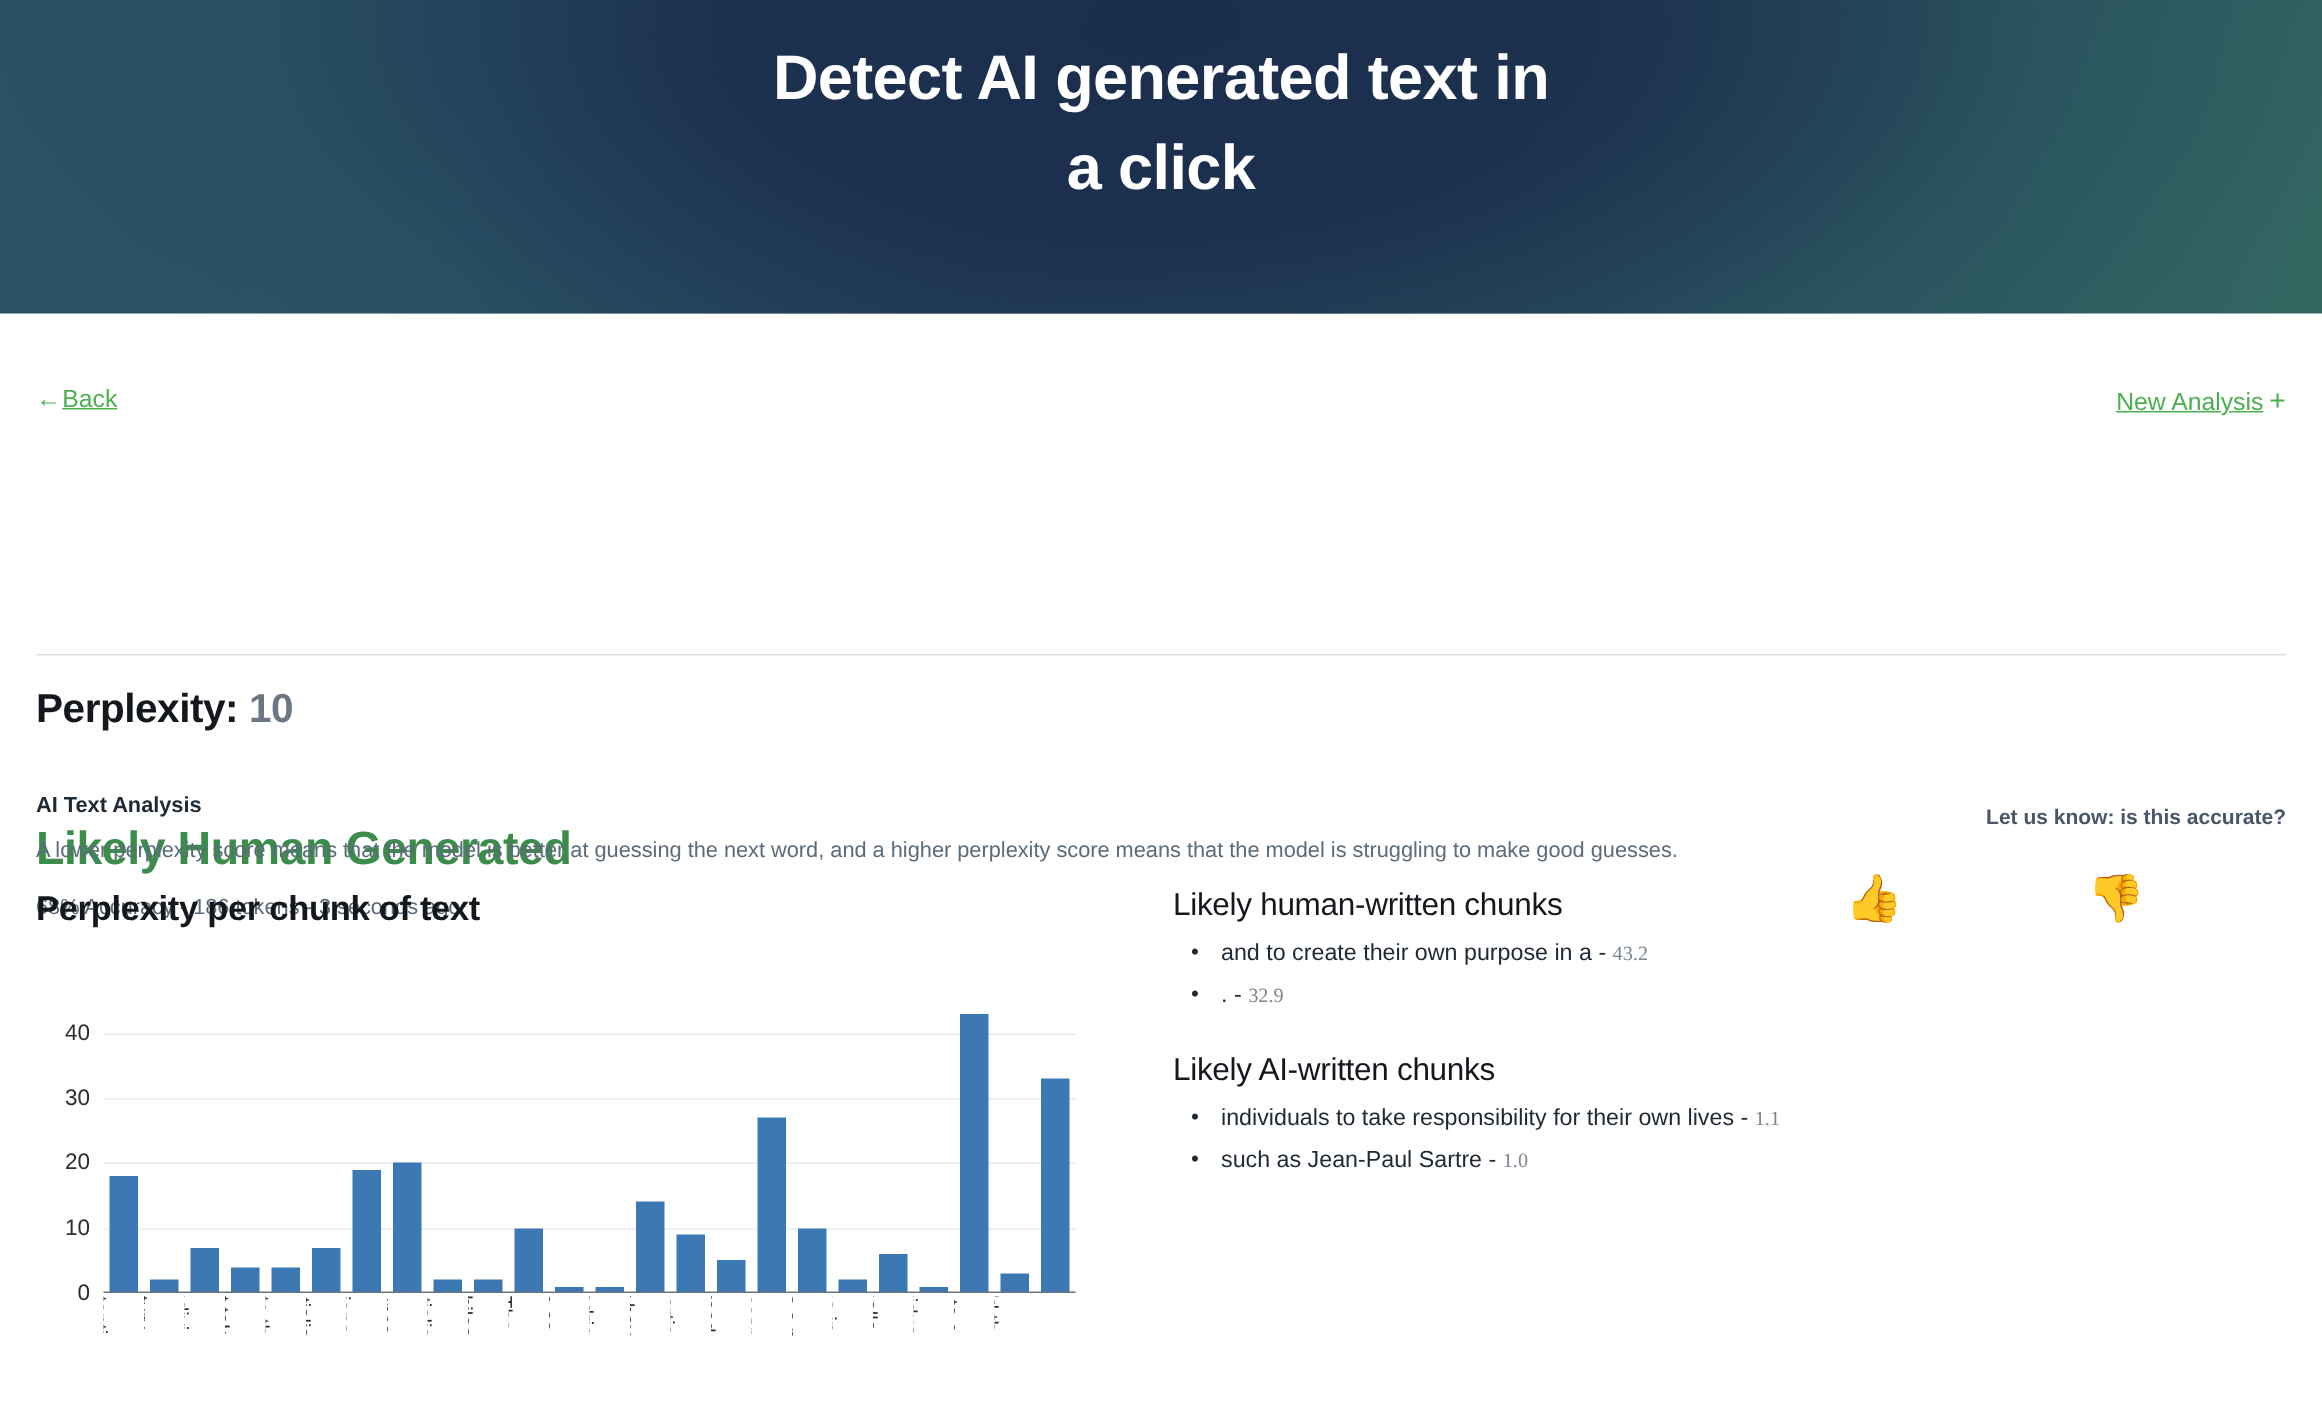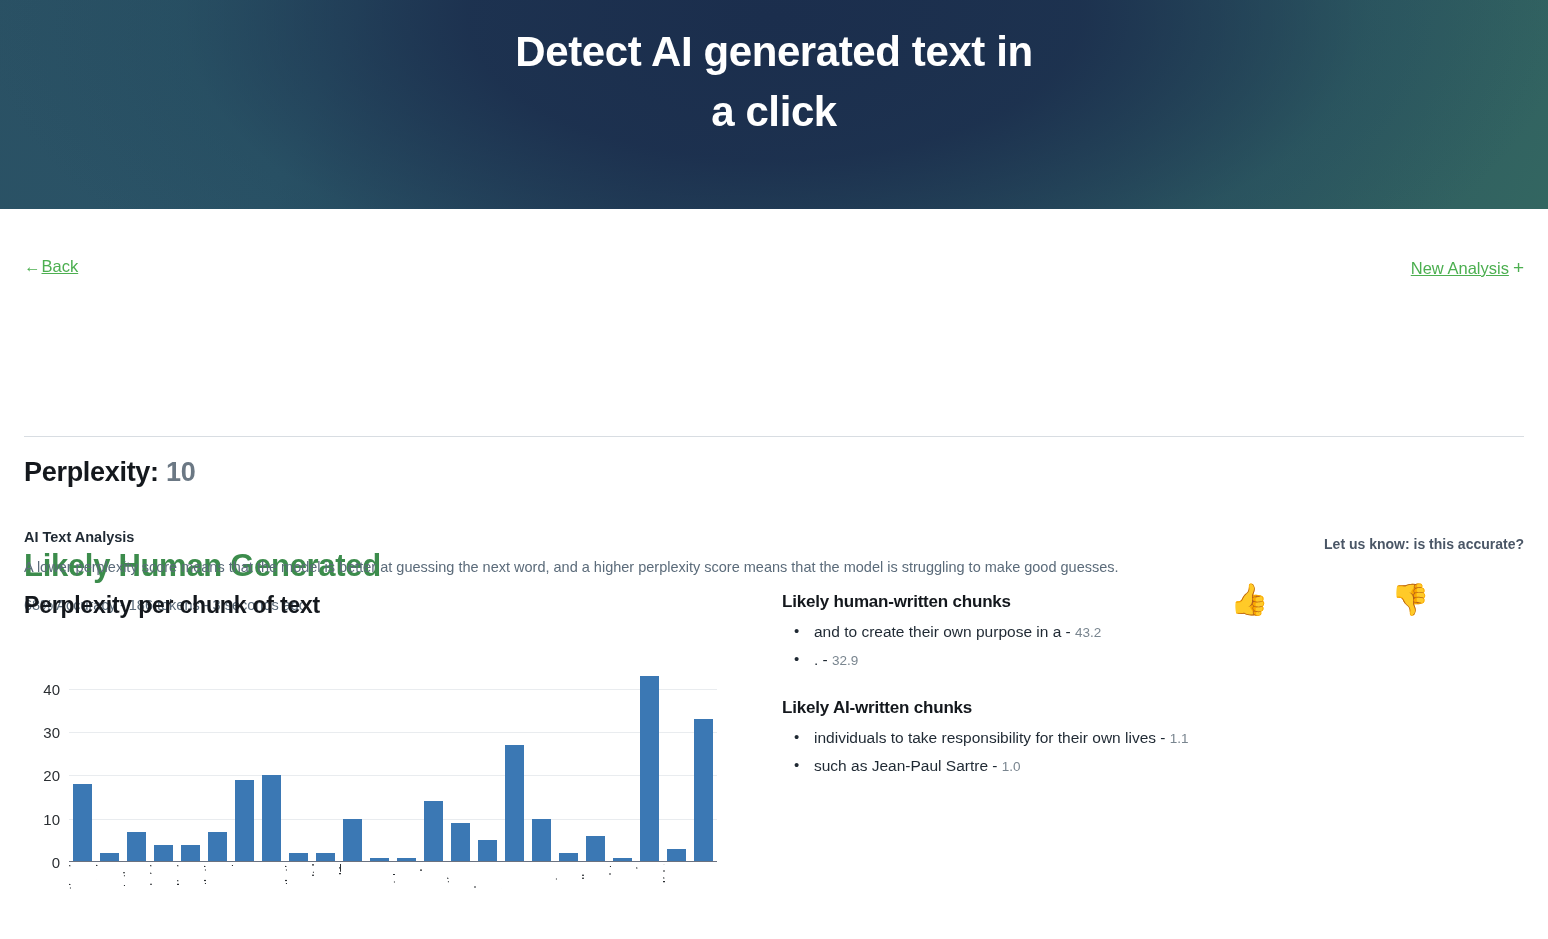--- a/index.html
+++ b/index.html
@@ -248,22 +248,22 @@
     margin-left: -4px;
   }
 
   
   .chunks {
     position: absolute;
     left: 782px; top: 360px;
     width: 720px;
   }
   .chunks h3 {
-    font-size: 17px;
-    font-weight: bold;
+    font-size: 21px;
+    font-weight: normal;
     color: #14181d;
     letter-spacing: -0.2px;
     margin-bottom: 10px;
   }
   .chunks h3.second { margin-top: 27px; }
   .chunks ul { list-style: none; }
   .chunks li {
     position: relative;
     padding-left: 32px;
     margin-bottom: 8px;
@@ -275,20 +275,21 @@
     content: "\2022";
     position: absolute;
     left: 12px;
     top: -1px;
     color: #1f2933;
     font-size: 15px;
   }
   .chunks li .score {
     color: #79858f;
     font-size: 13.5px;
+    font-family: Liberation Serif, serif;
   }
 </style>
 </head>
 <body>
 
 <div class="hero">
   <div class="hero-title">
     <span>Detect AI generated text in</span><br>
     <span>a click</span>
   </div>

